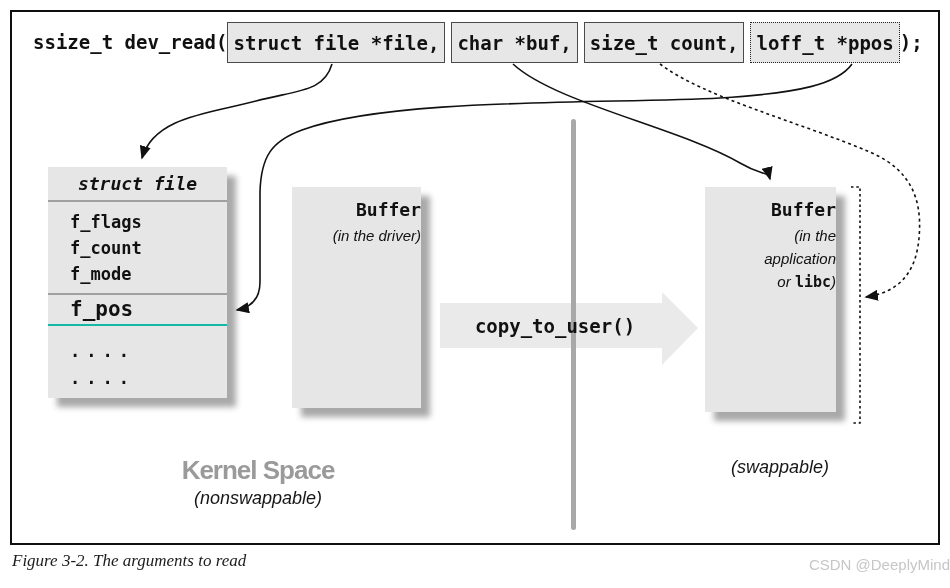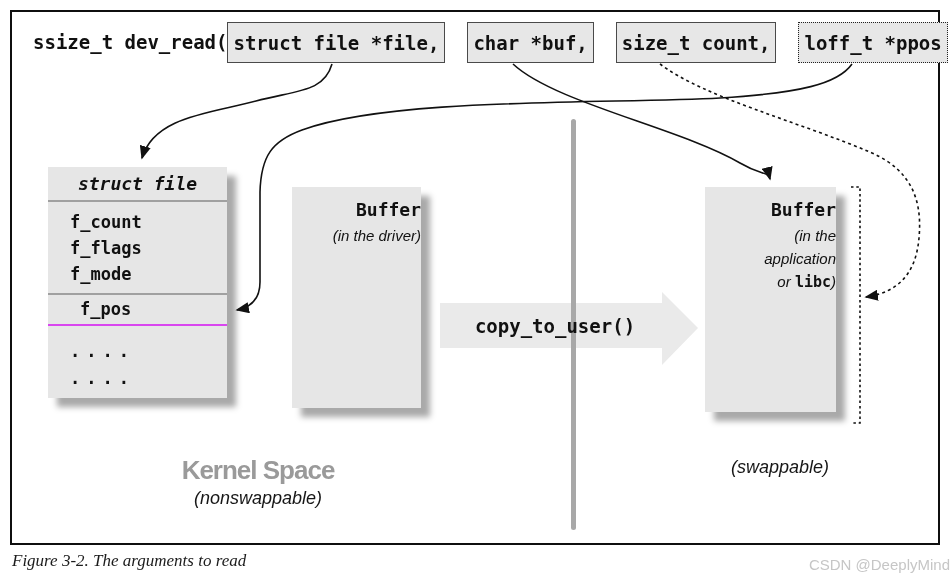--- a/index.html
+++ b/index.html
@@ -8,30 +8,30 @@
   .abs{position:absolute;}
   
   .frame{left:10px;top:10px;width:926px;height:531px;border:2px solid #0f0f0f;background:#fff;z-index:0;}
   
   .sig{left:33px;top:22px;height:41px;display:flex;align-items:stretch;z-index:5;justify-content:center;}
   .code{font-family:"DejaVu Sans Mono","Liberation Mono",monospace;font-weight:bold;}
   .sig .code{font-size:19px;line-height:41px;white-space:pre;}
   .argbox{background:#e7e7e7;padding:0 5px;}
   .argbox.solid{border:1px solid #4a4a4a;}
   .argbox.dotted{border:1px dotted #222;}
-  .gap{margin-left:22px;}
+  .gap{margin-left:6px;}
   
   .arrows{left:0;top:0;z-index:2;pointer-events:none;}
   
   .panel{background:#e6e6e6;box-shadow:9px 9px 6px #a9a9a9;z-index:1;}
   .structfile{left:48px;top:167px;width:179px;height:231px;}
   .sf-header{height:33px;line-height:33px;text-align:center;font-size:18px;border-bottom:2px solid #a0a0a0;font-style:italic;}
   .sf-group{padding:7px 0 6px 22px;border-bottom:2px solid #a0a0a0;}
   .sf-group div{font-size:17px;line-height:26px;}
-  .sf-pos{height:29px;line-height:29px;padding-left:32px;font-size:17px;border-bottom:2px solid #d946ef;}
+  .sf-pos{height:29px;line-height:29px;padding-left:22px;font-size:21px;border-bottom:2px solid #14b8a6;}
   .sf-dots{padding:12px 0 0 22px;}
   .sf-dots div{font-size:17px;line-height:27px;letter-spacing:6px;}
   .buffer{text-align:right;}
   .buf-driver{left:292px;top:187px;width:129px;height:221px;}
   .buf-user{left:705px;top:187px;width:131px;height:225px;}
   .buf-title{font-size:18px;margin-top:12px;}
   .buf-sub{font-style:italic;font-size:15px;line-height:23px;margin-top:4px;}
   .buf-sub .code{font-size:15px;font-style:normal;}
   
   .divider{left:571px;top:119px;width:5px;height:411px;background:#a8a8a8;border-radius:3px;z-index:3;}
@@ -57,22 +57,22 @@
   <span class="code argbox solid">struct file *file,</span>
   <span class="code argbox solid gap">char *buf,</span>
   <span class="code argbox solid gap">size_t count,</span>
   <span class="code argbox dotted gap">loff_t *ppos</span>
   <span class="code">);</span>
 </div>
 
 <div class="abs panel structfile">
   <div class="sf-header code">struct file</div>
   <div class="sf-group">
+    <div class="code">f_flags</div>
     <div class="code">f_count</div>
-    <div class="code">f_flags</div>
     <div class="code">f_mode</div>
   </div>
   <div class="sf-pos code">f_pos</div>
   <div class="sf-dots">
     <div class="code">....</div>
     <div class="code">....</div>
   </div>
 </div>
 
 <div class="abs panel buffer buf-driver">

